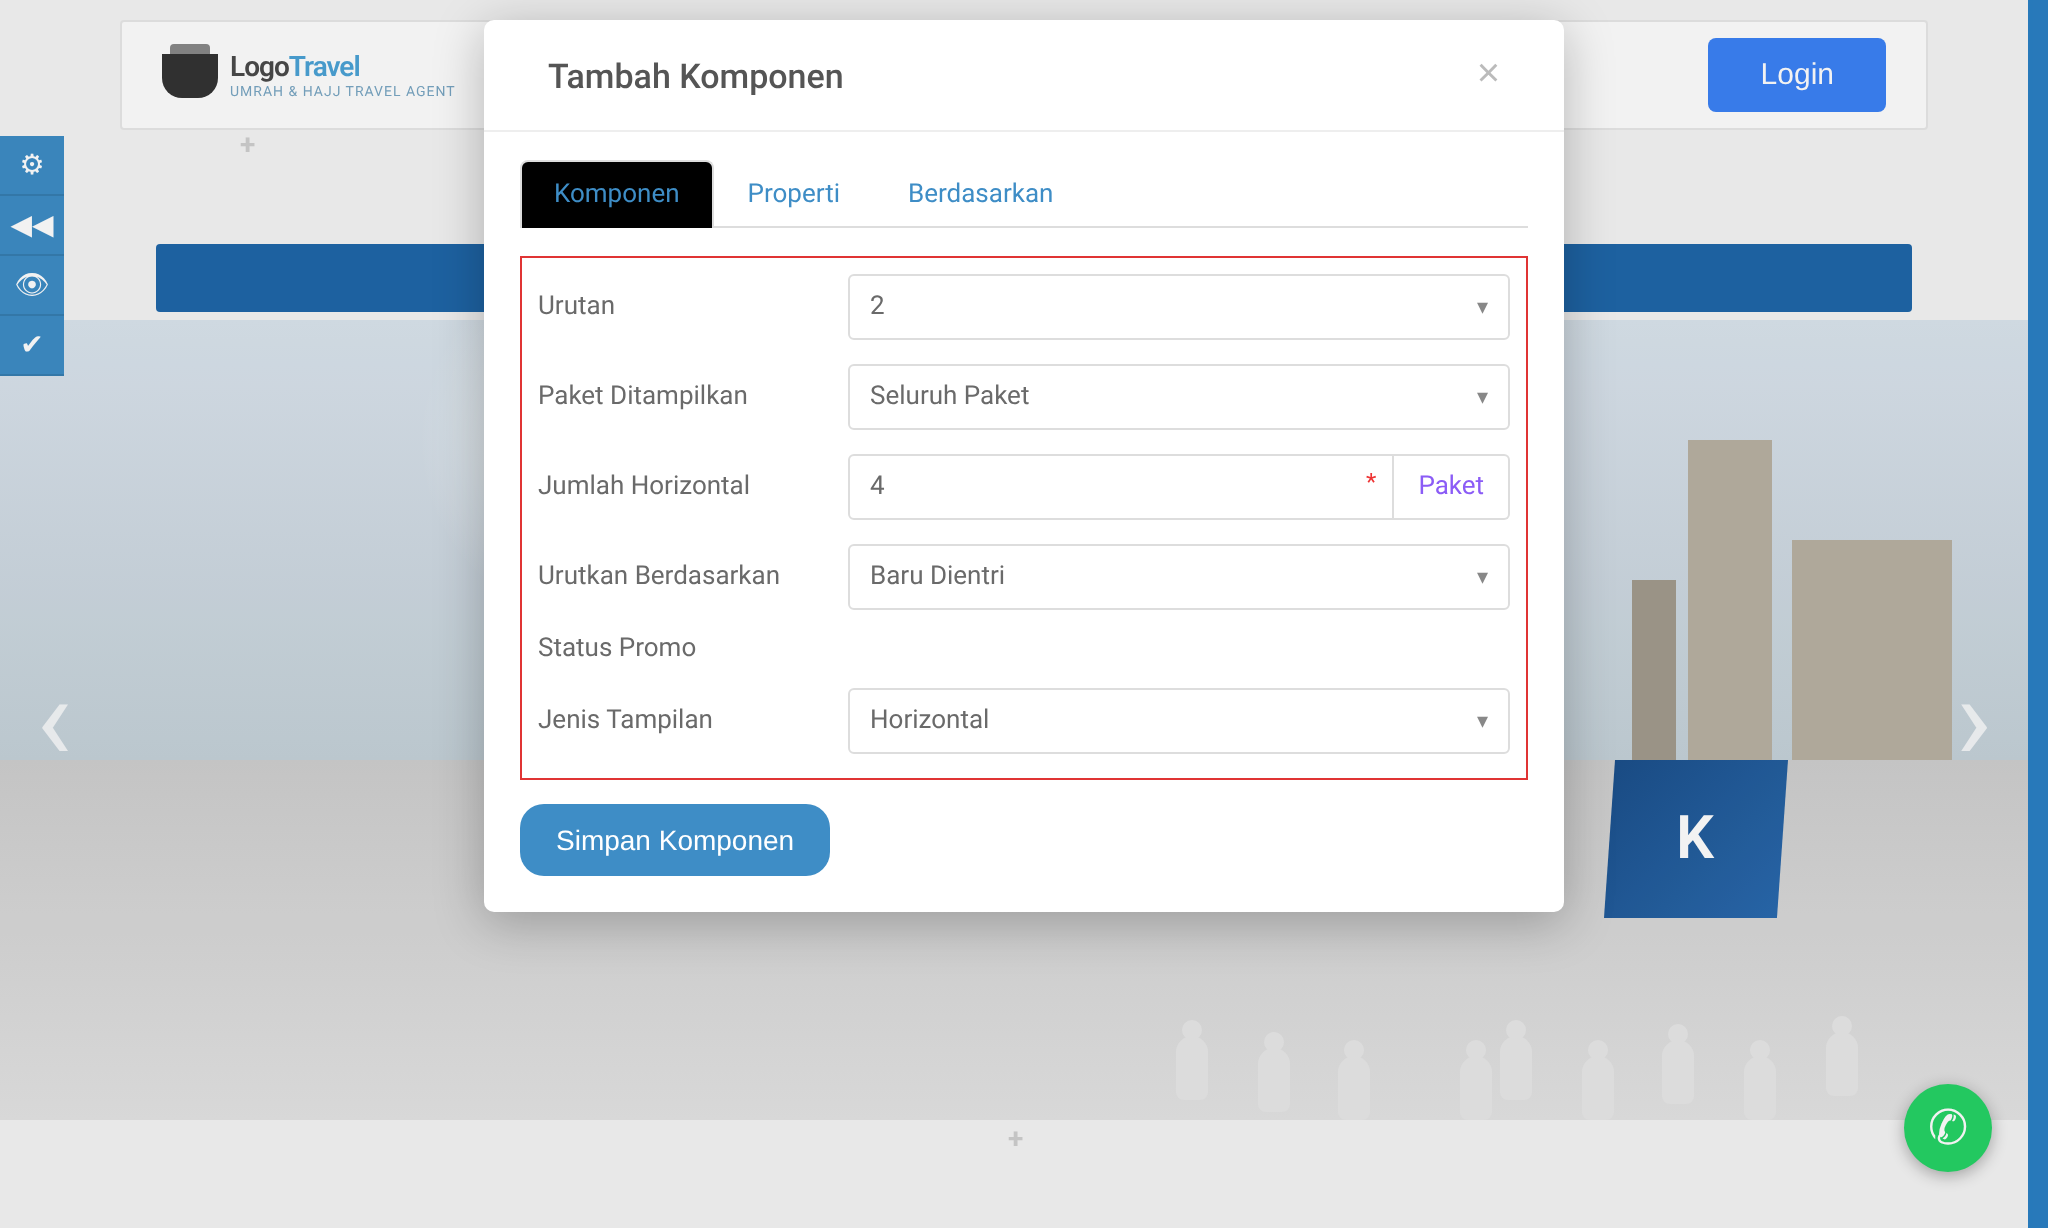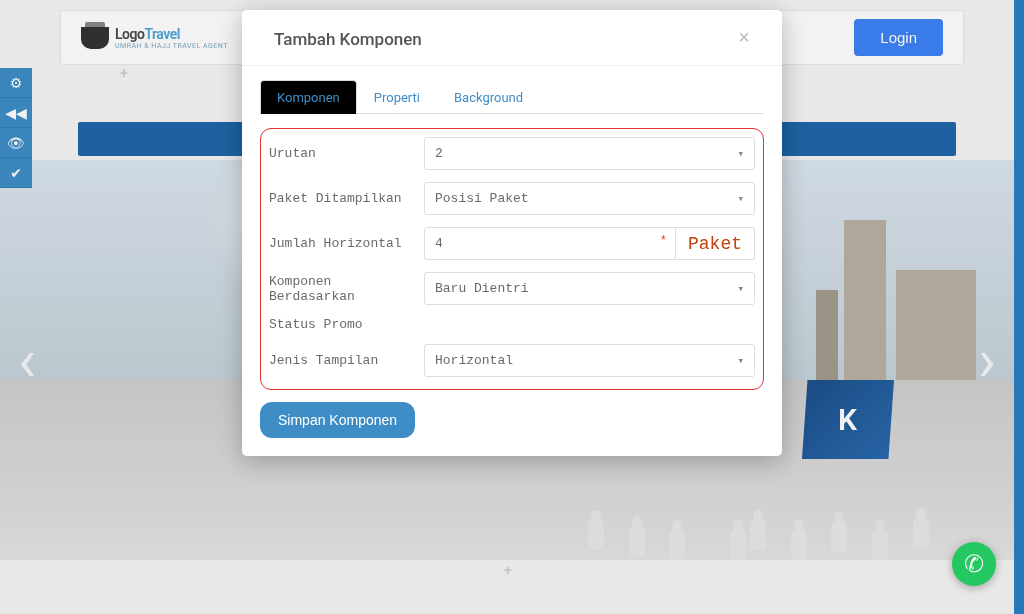--- a/index.html
+++ b/index.html
@@ -145,26 +145,26 @@
   display: flex; align-items: center; position: relative;
 }
 .form-control.readonly { background: #f3f3f3; color: #888; }
 .form-control.select::after {
   content: "▾"; position: absolute; right: 10px; color: #888; font-size: 11px;
 }
 .input-group { display: flex; flex: 1; position: relative; }
 .input-group .form-control { border-radius: 3px 0 0 3px; }
 .input-addon {
   height: 33px; border: 1px solid #ddd; border-left: none; border-radius: 0 3px 3px 0;
-  padding: 0 12px; display: flex; align-items: center; font-size: 18px; color: #c2410c;
+  padding: 0 12px; display: flex; align-items: center; font-size: 13px; color: #8b5cf6;
   background: #fff;
 }
 .req { color: #e33; position: absolute; right: 8px; top: 6px; font-size: 12px; }
 .highlight-box {
-  border: 1.5px solid #e03434; padding: 6px 8px 2px; border-radius: 11px; margin-bottom: 12px; font-family: Liberation Mono, monospace;
+  border: 1.5px solid #e03434; padding: 6px 8px 2px; border-radius: 0; margin-bottom: 12px;
 }
 .btn-save {
   background: #3e8dc6; color: #fff; border: none; border-radius: 12px;
   padding: 10px 18px; font-size: 14px; cursor: pointer;
 }
 </style>
 </head>
 <body>
 
 <div class="right-accent"></div>
@@ -222,45 +222,45 @@
 
 <div class="modal">
   <div class="modal-header">
     <div class="modal-title">Tambah Komponen</div>
     <button class="modal-close">×</button>
   </div>
   <div class="modal-body">
     <div class="tabs">
       <div class="tab active">Komponen</div>
       <div class="tab">Properti</div>
-      <div class="tab">Background</div>
+      <div class="tab">Berdasarkan</div>
     </div>
 
 
     <div class="highlight-box">
       <div class="form-group">
         <div class="form-label">Urutan</div>
         <div class="form-control select">2</div>
       </div>
       <div class="form-group">
         <div class="form-label">Paket Ditampilkan</div>
-        <div class="form-control select">Posisi Paket</div>
+        <div class="form-control select">Seluruh Paket</div>
       </div>
       <div class="form-group">
         <div class="form-label">Jumlah Horizontal</div>
         <div class="input-group">
           <div class="form-control">
             <span>4</span>
             <span class="req">*</span>
           </div>
           <div class="input-addon">Paket</div>
         </div>
       </div>
       <div class="form-group">
-        <div class="form-label">Komponen Berdasarkan</div>
+        <div class="form-label">Urutkan Berdasarkan</div>
         <div class="form-control select">Baru Dientri</div>
       </div>
       <div class="form-group">
         <div class="form-label">Status Promo</div>
       </div>
       <div class="form-group">
         <div class="form-label">Jenis Tampilan</div>
         <div class="form-control select">Horizontal</div>
       </div>
     </div>

